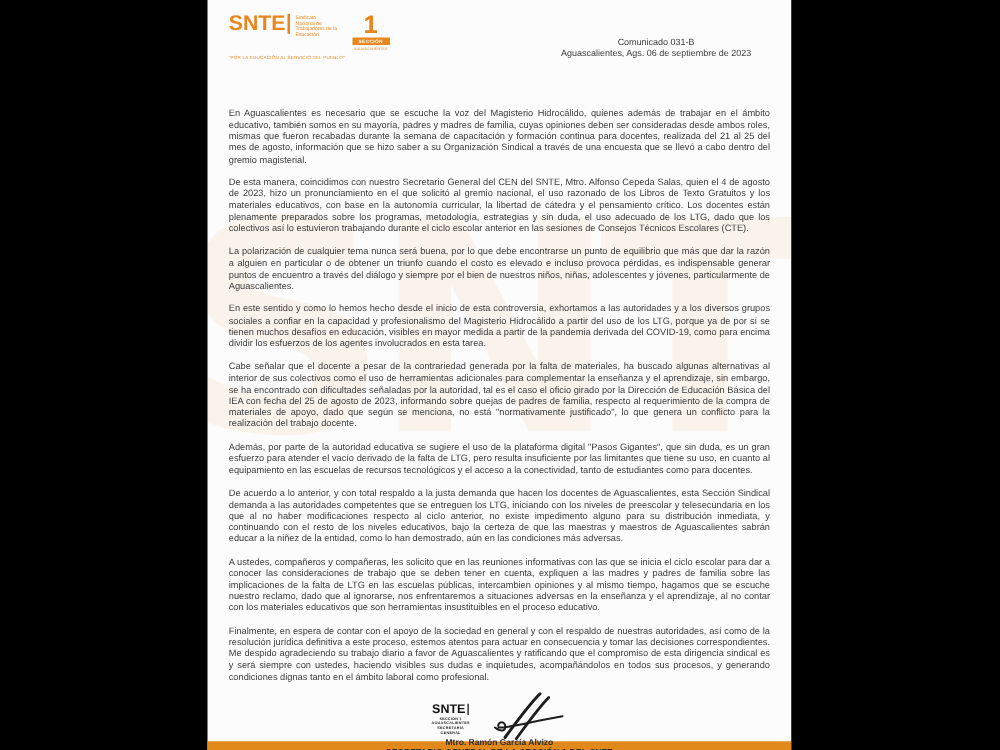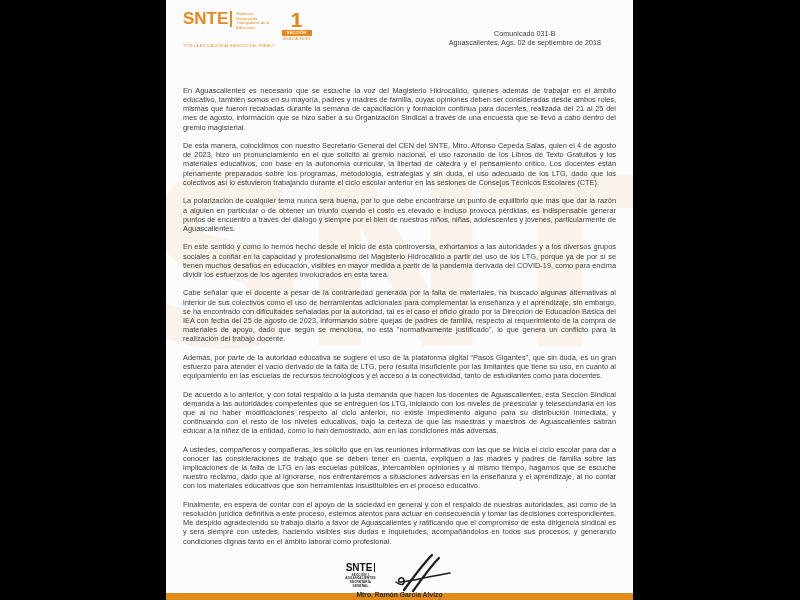--- a/index.html
+++ b/index.html
@@ -102,21 +102,21 @@
         </span>
         <span class="badge1">
           <div class="num">1</div>
           <div class="sec">SECCIÓN</div>
           <div class="region">AGUASCALIENTES</div>
         </span>
       </div>
       <div class="tagline">"POR LA EDUCACIÓN AL SERVICIO DEL PUEBLO"</div>
       <div class="comm-info">
         <div>Comunicado 031-B</div>
-        <div>Aguascalientes, Ags. 02 de septiembre de 2018</div>
+        <div>Aguascalientes, Ags. 06 de septiembre de 2023</div>
       </div>
     </div>
 
     <div class="content">
       <p>En Aguascalientes es necesario que se escuche la voz del Magisterio Hidrocálido, quienes además de trabajar en el ámbito educativo, también somos en su mayoría, padres y madres de familia, cuyas opiniones deben ser consideradas desde ambos roles, mismas que fueron recabadas durante la semana de capacitación y formación continua para docentes, realizada del 21 al 25 del mes de agosto, información que se hizo saber a su Organización Sindical a través de una encuesta que se llevó a cabo dentro del gremio magisterial.</p>
       <p>De esta manera, coincidimos con nuestro Secretario General del CEN del SNTE, Mtro. Alfonso Cepeda Salas, quien el 4 de agosto de 2023, hizo un pronunciamiento en el que solicitó al gremio nacional, el uso razonado de los Libros de Texto Gratuitos y los materiales educativos, con base en la autonomía curricular, la libertad de cátedra y el pensamiento crítico. Los docentes están plenamente preparados sobre los programas, metodología, estrategias y sin duda, el uso adecuado de los LTG, dado que los colectivos así lo estuvieron trabajando durante el ciclo escolar anterior en las sesiones de Consejos Técnicos Escolares (CTE).</p>
       <p>La polarización de cualquier tema nunca será buena, por lo que debe encontrarse un punto de equilibrio que más que dar la razón a alguien en particular o de obtener un triunfo cuando el costo es elevado e incluso provoca pérdidas, es indispensable generar puntos de encuentro a través del diálogo y siempre por el bien de nuestros niños, niñas, adolescentes y jóvenes, particularmente de Aguascalientes.</p>
       <p>En este sentido y como lo hemos hecho desde el inicio de esta controversia, exhortamos a las autoridades y a los diversos grupos sociales a confiar en la capacidad y profesionalismo del Magisterio Hidrocálido a partir del uso de los LTG, porque ya de por sí se tienen muchos desafíos en educación, visibles en mayor medida a partir de la pandemia derivada del COVID-19, como para encima dividir los esfuerzos de los agentes involucrados en esta tarea.</p>
       <p>Cabe señalar que el docente a pesar de la contrariedad generada por la falta de materiales, ha buscado algunas alternativas al interior de sus colectivos como el uso de herramientas adicionales para complementar la enseñanza y el aprendizaje, sin embargo, se ha encontrado con dificultades señaladas por la autoridad, tal es el caso el oficio girado por la Dirección de Educación Básica del IEA con fecha del 25 de agosto de 2023, informando sobre quejas de padres de familia, respecto al requerimiento de la compra de materiales de apoyo, dado que según se menciona, no está "normativamente justificado", lo que genera un conflicto para la realización del trabajo docente.</p>
       <p>Además, por parte de la autoridad educativa se sugiere el uso de la plataforma digital "Pasos Gigantes", que sin duda, es un gran esfuerzo para atender el vacío derivado de la falta de LTG, pero resulta insuficiente por las limitantes que tiene su uso, en cuanto al equipamiento en las escuelas de recursos tecnológicos y el acceso a la conectividad, tanto de estudiantes como para docentes.</p>

